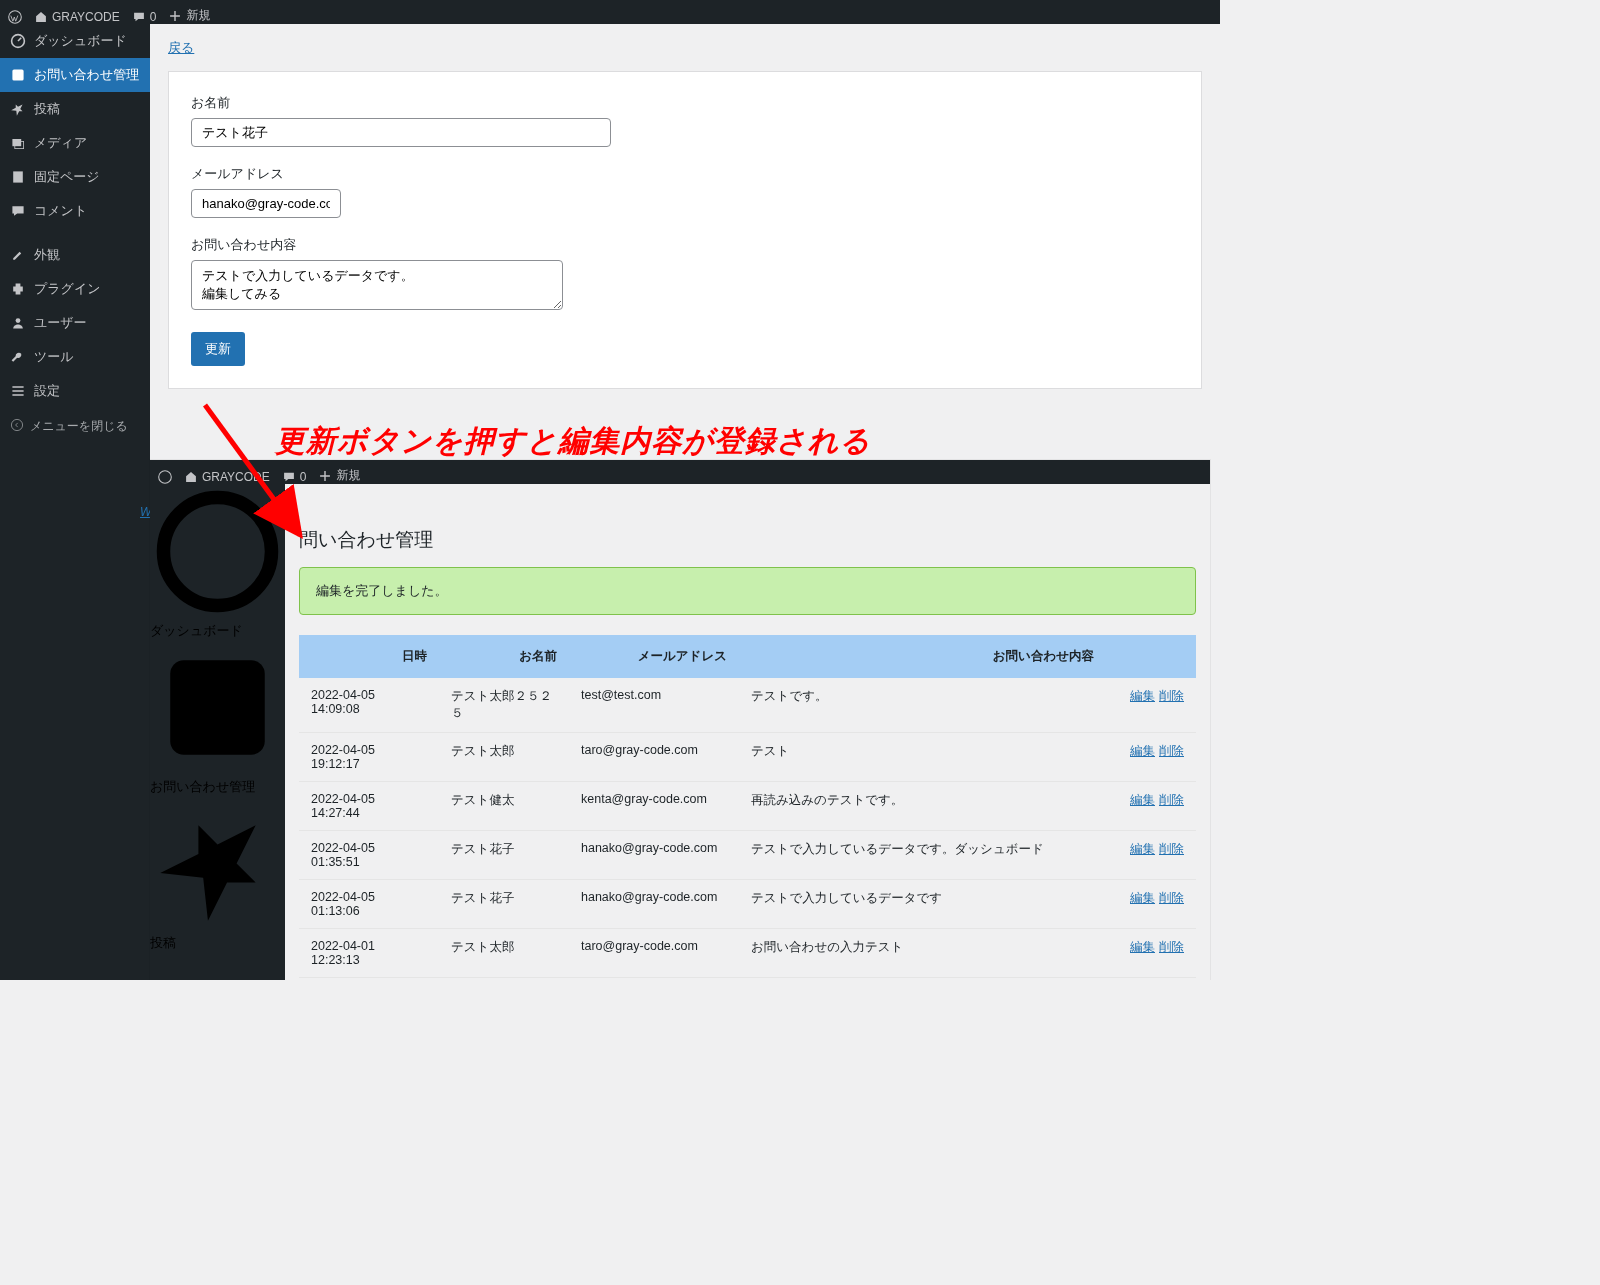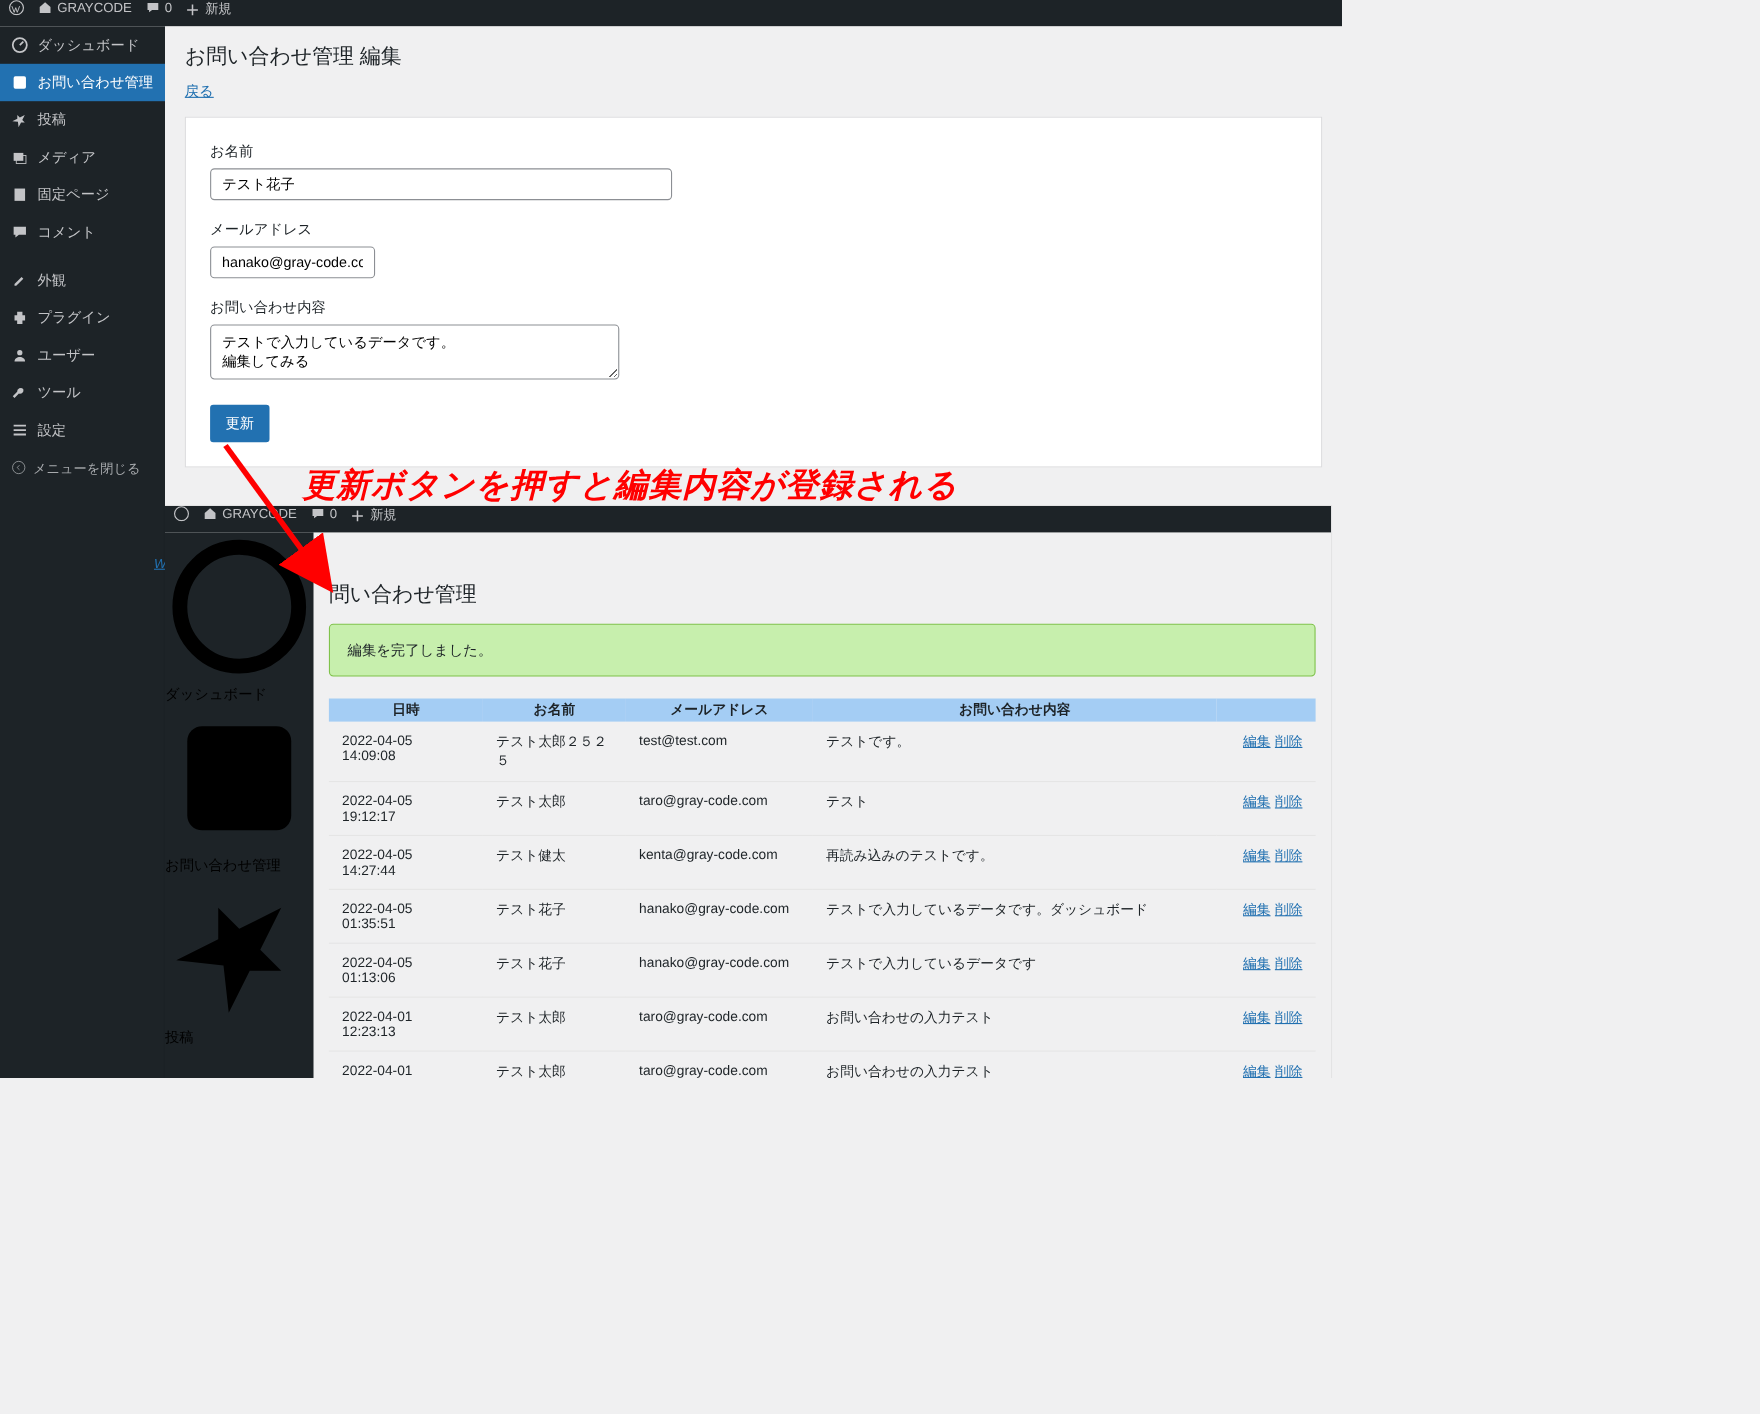--- a/index.html
+++ b/index.html
@@ -1,19 +1,19 @@
 <!DOCTYPE html>
 <html><head>
 <meta charset="utf-8">
 <style>
 * { margin: 0; padding: 0; box-sizing: border-box; font-family: -apple-system, BlinkMacSystemFont, "Segoe UI", sans-serif; }
 body { background: #f0f0f1; position: relative; width: 1220px; height: 980px; overflow: hidden; }
 
 
-.adminbar { background: #1d2327; height: 24px; display: flex; align-items: flex-start; color: #c3c4c7; font-size: 12px; padding: 0 8px; gap: 12px; }
+.adminbar { background: #1d2327; height: 24px; display: flex; align-items: flex-end; color: #c3c4c7; font-size: 12px; padding: 0 8px; gap: 12px; }
 .adminbar .ab-item { display: flex; align-items: center; gap: 4px; cursor: pointer; }
 .adminbar svg { width: 14px; height: 14px; fill: #c3c4c7; }
 
 
 .sidebar { position: absolute; left: 0; top: 24px; bottom: 0; width: 150px; background: #1d2327; color: #f0f0f1; font-size: 13px; }
 .sidebar .menu-item { display: flex; align-items: center; gap: 8px; padding: 8px 10px; color: #c3c4c7; cursor: pointer; }
 .sidebar .menu-item.active { background: #2271b1; color: #fff; position: relative; }
 .sidebar .menu-item.active::after { content: ""; position: absolute; right: -5px; top: 50%; transform: translateY(-50%); border: 5px solid transparent; border-right-color: #f0f0f1; }
 .sidebar .menu-item svg { width: 16px; height: 16px; fill: currentColor; }
 .sidebar .collapse { padding: 10px; color: #a7aaad; font-size: 12px; text-align: center; display: flex; align-items: flex-start; gap: 6px; }
@@ -39,21 +39,21 @@
 
 
 .screenshot2 { position: absolute; left: 150px; top: 460px; width: 1060px; background: #f0f0f1; box-shadow: 0 0 0 1px rgba(0,0,0,0.05); }
 .screenshot2 .adminbar { font-size: 12px; }
 .screenshot2 .sidebar2 { position: absolute; left: 0; top: 24px; width: 135px; background: #1d2327; bottom: 0; font-size: 13px; }
 .screenshot2 .main2 { margin-left: 135px; padding: 14px 14px 0 14px; }
 .screenshot2 h1 { font-size: 19px; font-weight: 500; color: #1d2327; margin-bottom: 14px; margin-top: 29px; }
 .notice { background: #c7efad; border: 1px solid #7fc24b; border-radius: 4px; padding: 14px 16px; font-size: 13px; color: #1d2327; margin-bottom: 20px; }
 
 .table { width: 100%; border-collapse: collapse; font-size: 12.5px; }
-.table th { background: #a4cdf4; text-align: center; padding: 2px 12px; font-weight: 700; color: #1d2327; }
+.table th { background: #a4cdf4; text-align: right; padding: 13px 12px; font-weight: 700; color: #1d2327; }
 .table td { padding: 10px 12px; border-bottom: 1px solid #e5e5e5; vertical-align: top; color: #1d2327; }
 .table td.actions a { color: #2271b1; text-decoration: underline; margin-left: 4px; }
 .table td.actions { white-space: nowrap; text-align: right; }
 
 </style>
 </head>
 <body>
 
 <div class="adminbar">
   <span class="ab-item">
@@ -156,21 +156,20 @@
   <div class="collapse">
       <svg viewBox="0 0 20 20" width="14" height="14">
         <circle cx="10" cy="10" r="8" fill="none" stroke="currentColor"></circle>
         <path d="M11 7l-3 3 3 3" stroke="currentColor" fill="none"></path>
       </svg>
       <span>メニューを閉じる</span>
     </div>
 </div>
 
 <div class="main1">
-  <h1>お問い合わせ管理 編集</h1>
   <a href="#" class="backlink">戻る</a>
   <div class="form-card">
     <div class="form-group">
       <label>お名前</label>
       <input class="name-input" value="テスト花子" style="">
     </div>
     <div class="form-group">
       <label>メールアドレス</label>
       <input class="email-input" value="hanako@gray-code.com" style="">
     </div>

